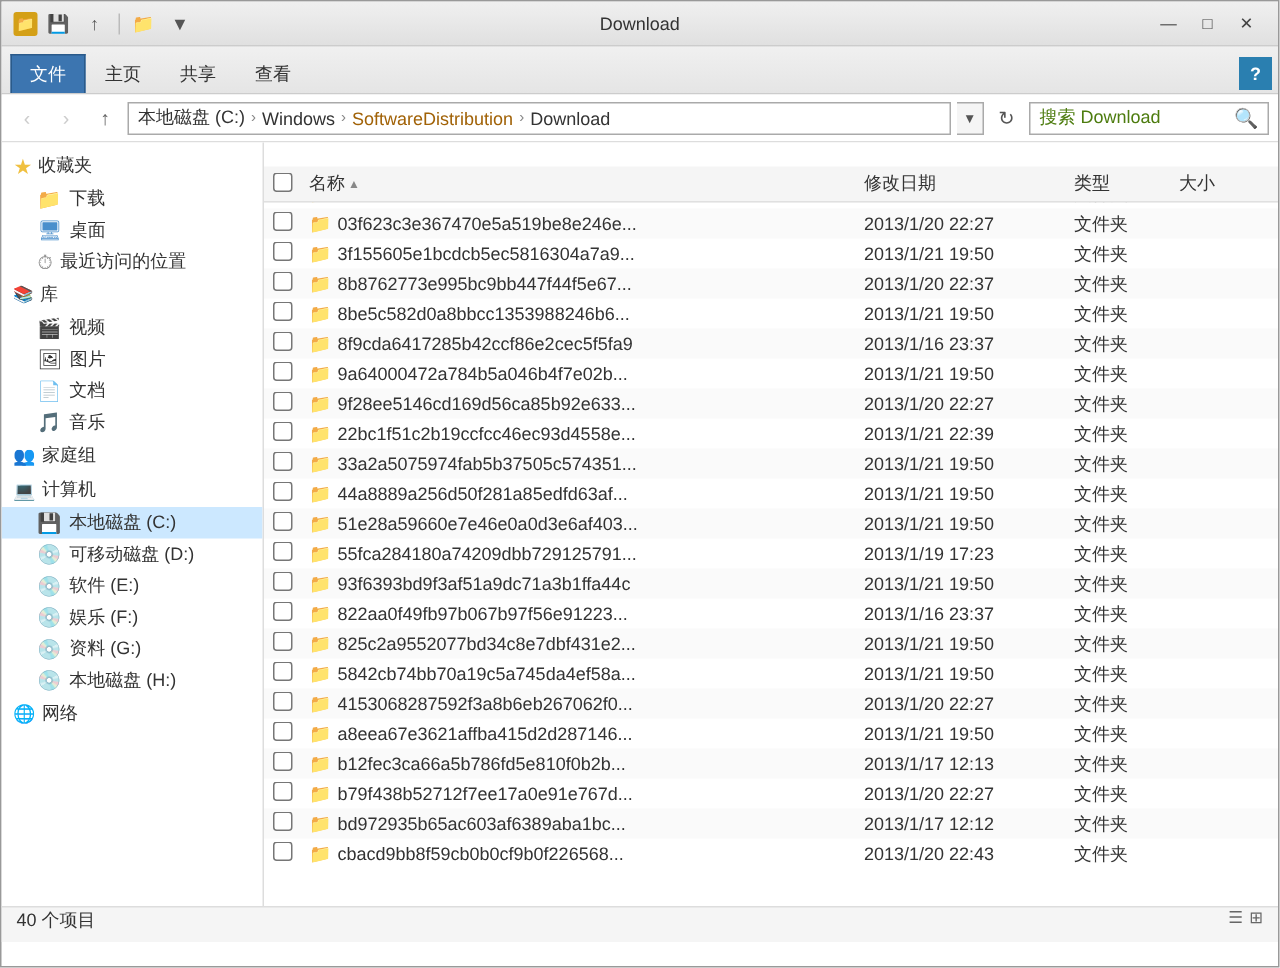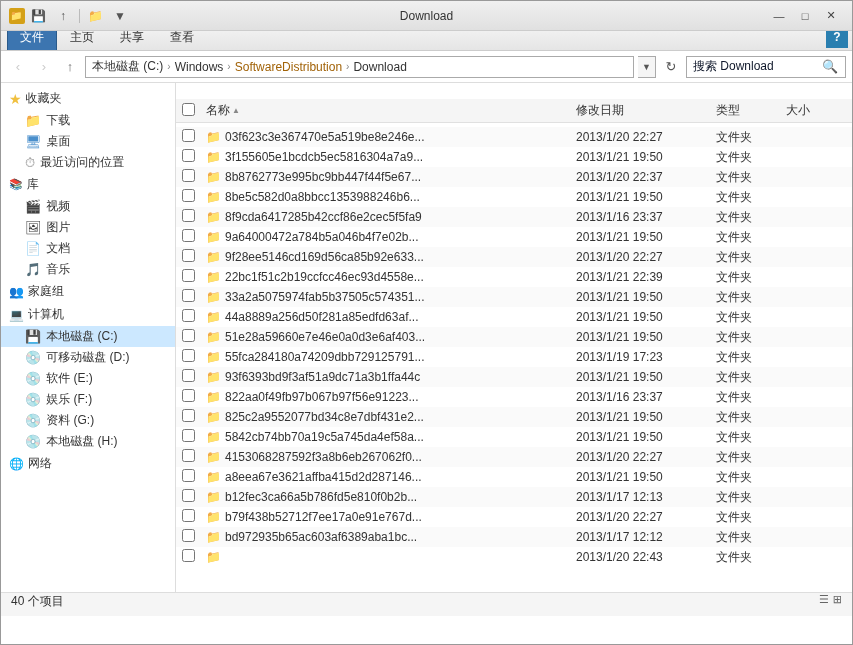--- a/index.html
+++ b/index.html
@@ -61,21 +61,21 @@
       display: flex; align-items: center; justify-content: center;
       cursor: pointer;
       color: #555;
       font-size: 12px;
     }
     .qa-sep { width: 1px; height: 14px; background: #bbb; margin: 0 2px; }
 
     
     .ribbon-tabs {
       background: linear-gradient(to bottom, #f0f0f0, #e5e5e5);
-      height: 20px;
+      height: 32px;
       display: flex;
       align-items: flex-end;
       padding: 0 0 0 6px;
       border-bottom: 1px solid #ccc;
     }
     .ribbon-tab {
       padding: 4px 12px;
       font-size: 12px;
       cursor: pointer;
       border: 1px solid transparent;
@@ -307,21 +307,21 @@
     <span class="path-chevron">›</span>
     <span style="color:#333;">Windows</span>
     <span class="path-chevron">›</span>
     <span style="color:#a16207;">SoftwareDistribution</span>
     <span class="path-chevron">›</span>
     <span style="color:#333; font-weight:500;">Download</span>
   </div>
   <div class="address-dropdown">▼</div>
   <div class="refresh-btn">↻</div>
   <div class="search-box">
-    <span style="color:#0f172a;">搜索 Download</span>
+    <span style="color:#4d7c0f;">搜索 Download</span>
     <span style="margin-left:auto;color:#aaa;font-size:13px;">🔍</span>
   </div>
 </div>
 
 <div class="main-area">
 
   <div class="sidebar">
 
     <div class="sidebar-section-header">
       <span class="star">★</span>
@@ -640,20 +640,21 @@
       <span class="file-name-text">bd972935b65ac603af6389aba1bc...</span>
     </div>
     <div class="file-date">2013/1/17 12:12</div>
     <div class="file-type">文件夹</div>
     <div class="file-size"></div>
   </div>
         <div class="file-row">
     <div class="col-check"><input type="checkbox" style="margin: 0px;"></div>
     <div class="col-name" style="display:flex;align-items:center;overflow:hidden;">
       <span class="file-icon">📁</span>
+      <span class="file-name-text">cbacd9bb8f59cb0b0cf9b0f226568...</span>
     </div>
     <div class="file-date">2013/1/20 22:43</div>
     <div class="file-type">文件夹</div>
     <div class="file-size"></div>
   </div>
       </div>
   </div>
 </div>
 
 <div class="status-bar">

